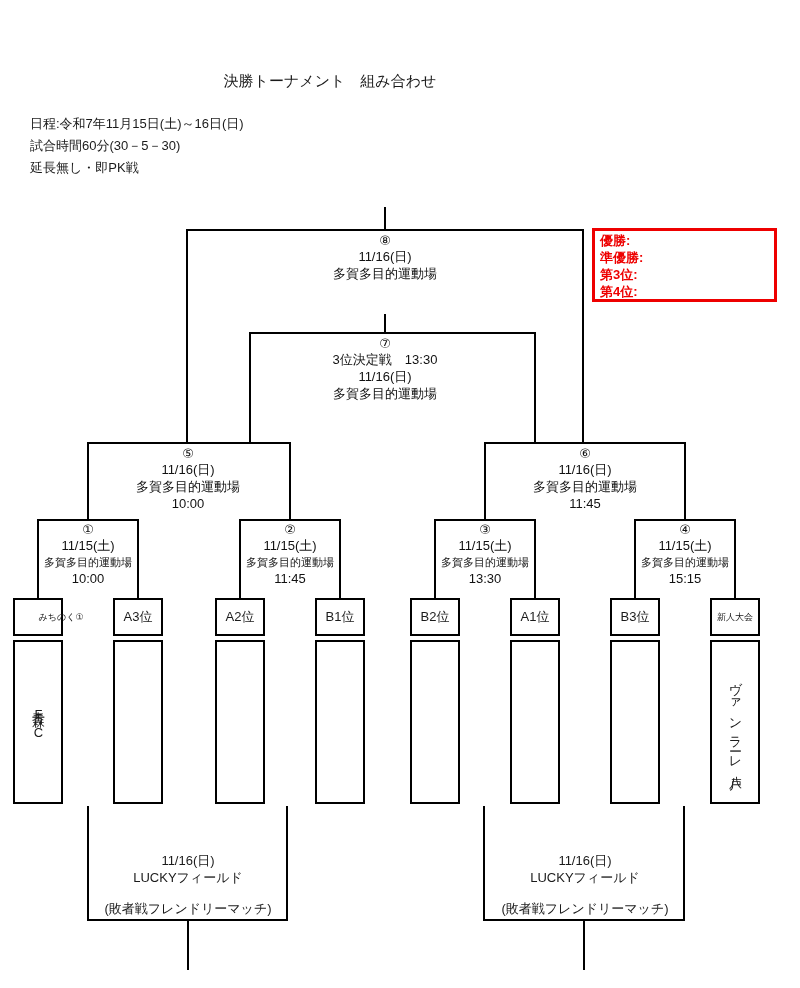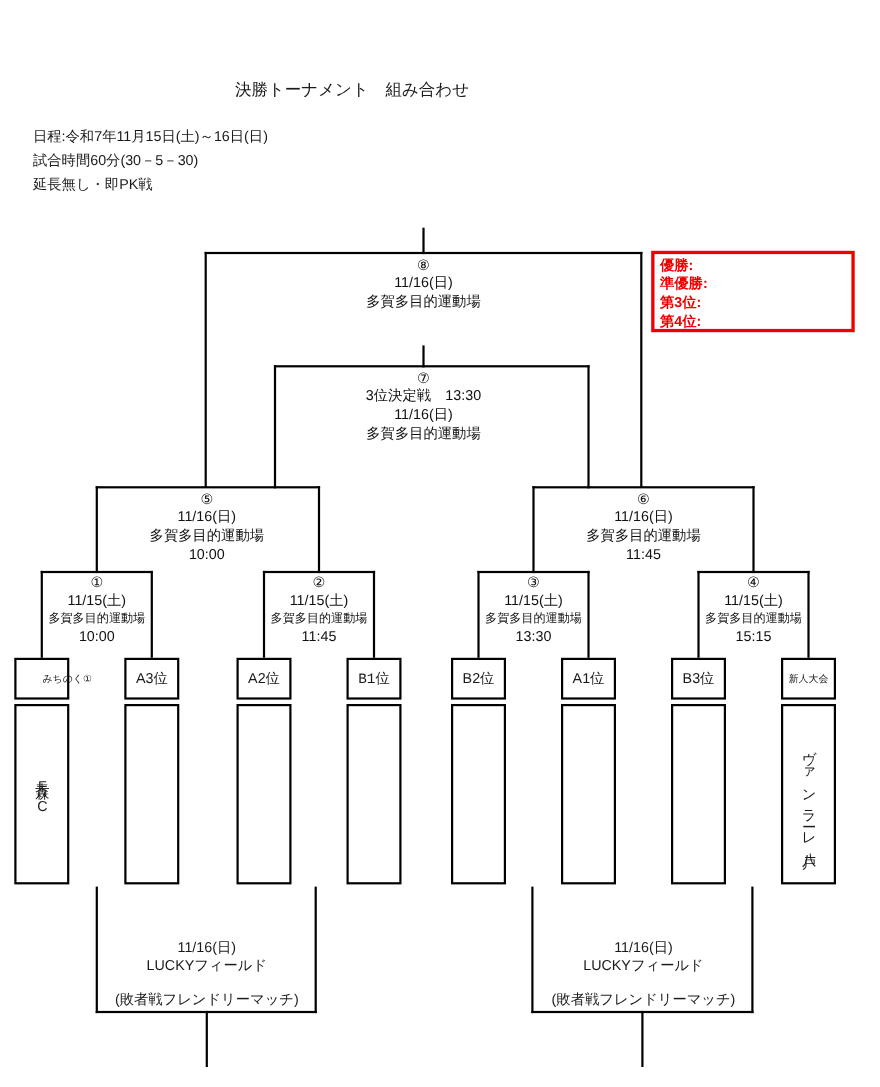--- a/index.html
+++ b/index.html
@@ -1,21 +1,21 @@
 <!DOCTYPE html>
 <html><head>
 <meta charset="utf-8">
 <style>
   html,body{margin:0;padding:0;background:#fff;}
   .page{
     position:relative;width:800px;height:988px;background:#ffffff;
     font-family:"Liberation Sans","DejaVu Sans",sans-serif;color:#1a1a1a;overflow:hidden;
   }
   .title{position:absolute;left:13px;top:14px;width:780px;font-size:23px;font-weight:bold;letter-spacing:0.5px;white-space:nowrap;}
-  .subtitle{position:absolute;left:0;top:72px;width:640px;text-align:center;font-size:15px;}
+  .subtitle{position:absolute;left:10px;top:72px;width:640px;text-align:center;font-size:15px;}
   .info{position:absolute;left:14px;top:113px;font-size:13px;line-height:22px;margin-left:16px;}
   .hline{position:absolute;height:2px;background:#000;}
   .vline{position:absolute;width:2px;background:#000;}
   .match{position:absolute;text-align:center;font-size:13px;line-height:17px;color:#111;}
   .match .no{font-size:13px;line-height:15px;}
   .match .venue-sm{font-size:11px;line-height:16px;}
   .slot-label{
     position:absolute;width:50px;height:38px;top:598px;border:2px solid #000;box-sizing:border-box;
     display:flex;align-items:center;justify-content:center;font-size:13px;background:#fff;white-space:nowrap;
   }
@@ -133,21 +133,21 @@
   <div class="match" style="left:615px;top:522px;width:140px;">
     <div class="no">④</div>
     <div>11/15(土)</div>
     <div class="venue-sm">多賀多目的運動場</div>
     <div>15:15</div>
   </div>
 
   <div class="slot-label small" style="left:13px;padding-left:46px;">みちのく①</div>
   <div class="slot-label" style="left:113px;">A3位</div>
   <div class="slot-label" style="left:215px;">A2位</div>
-  <div class="slot-label" style="left:315px;font-family:Liberation Mono, monospace;">B1位</div>
+  <div class="slot-label" style="left:315px;">B1位</div>
   <div class="slot-label" style="left:410px;">B2位</div>
   <div class="slot-label" style="left:510px;">A1位</div>
   <div class="slot-label" style="left:610px;">B3位</div>
   <div class="slot-label small" style="left:710px;">新人大会</div>
 
   <div class="slot-team" style="left:13px;">青森FC</div>
   <div class="slot-team" style="left:113px;"></div>
   <div class="slot-team" style="left:215px;"></div>
   <div class="slot-team" style="left:315px;"></div>
   <div class="slot-team" style="left:410px;"></div>

